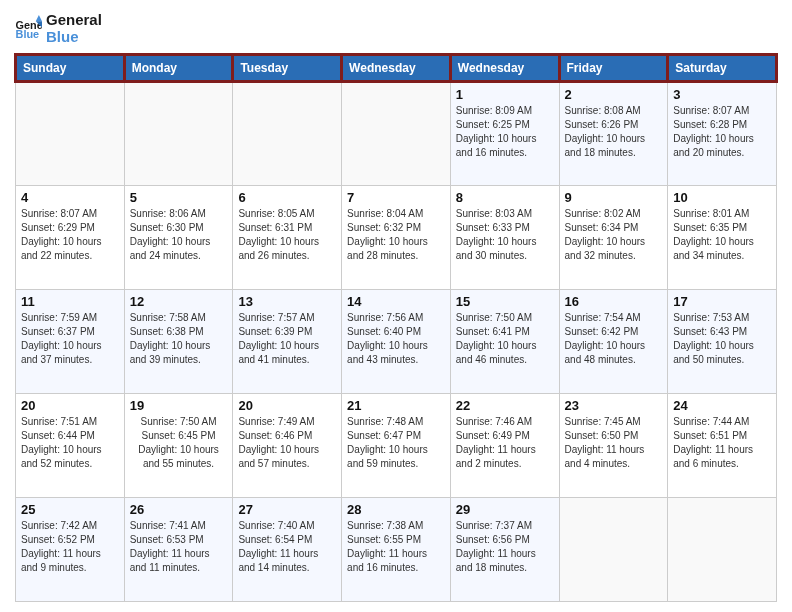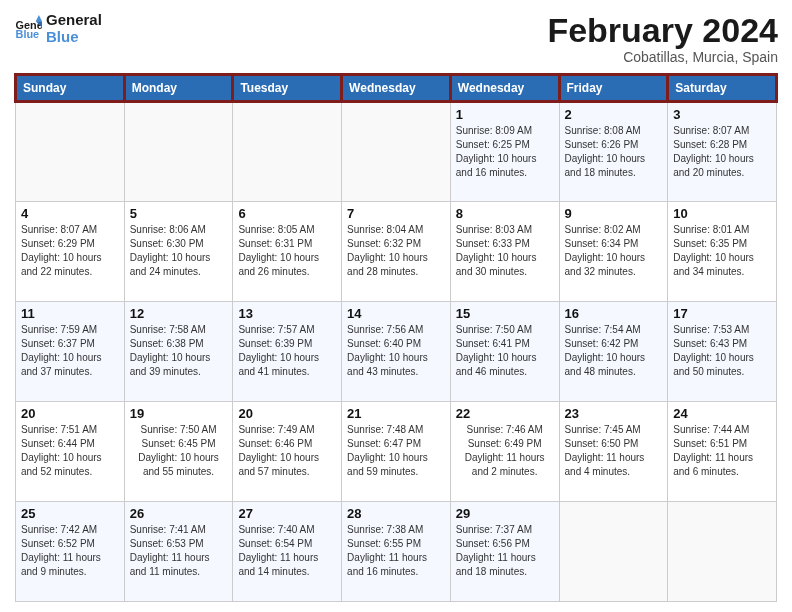--- a/index.html
+++ b/index.html
@@ -96,24 +96,20 @@
         <text x="2" y="18" font-size="14" font-weight="bold" fill="#1a1a1a">General</text>
         <text x="2" y="30" font-size="14" font-weight="bold" fill="#4a90d9">Blue</text>
         <polygon points="28,8 36,8 32,0" fill="#4a90d9"></polygon>
         <polygon points="28,8 36,8 36,16" fill="#2a6db5"></polygon>
       </svg>
       <div style="display:flex;flex-direction:column;line-height:1.1;margin-left:2px;">
         <span style="font-size:15px;font-weight:bold;color:#1a1a1a;">General</span>
         <span style="font-size:15px;font-weight:bold;color:#4a90d9;">Blue</span>
       </div>
     </div>
-    <div class="title-block">
-      <div class="main-title">February 2024</div>
-      <div class="subtitle">Cobatillas, Murcia, Spain</div>
-    </div>
   </div>
 
   <table class="calendar">
     <thead>
       <tr id="calendar-header-row">
       <th>Sunday</th>
           <th>Monday</th>
           <th>Tuesday</th>
           <th>Wednesday</th>
           <th>Wednesday</th>
@@ -275,21 +271,21 @@
           </td>
           <td>
             <span class="day-num">21</span>
             <div class="day-info" style="white-space: pre-line;">Sunrise: 7:48 AM
 Sunset: 6:47 PM
 Daylight: 10 hours
 and 59 minutes.</div>
           </td>
           <td>
             <span class="day-num">22</span>
-            <div class="day-info" style="white-space: pre-line; text-align: center;">Sunrise: 7:46 AM
+            <div class="day-info" style="white-space: pre-line;">Sunrise: 7:46 AM
 Sunset: 6:49 PM
 Daylight: 11 hours
 and 2 minutes.</div>
           </td>
           <td>
             <span class="day-num">23</span>
             <div class="day-info" style="white-space: pre-line;">Sunrise: 7:45 AM
 Sunset: 6:50 PM
 Daylight: 11 hours
 and 4 minutes.</div>

